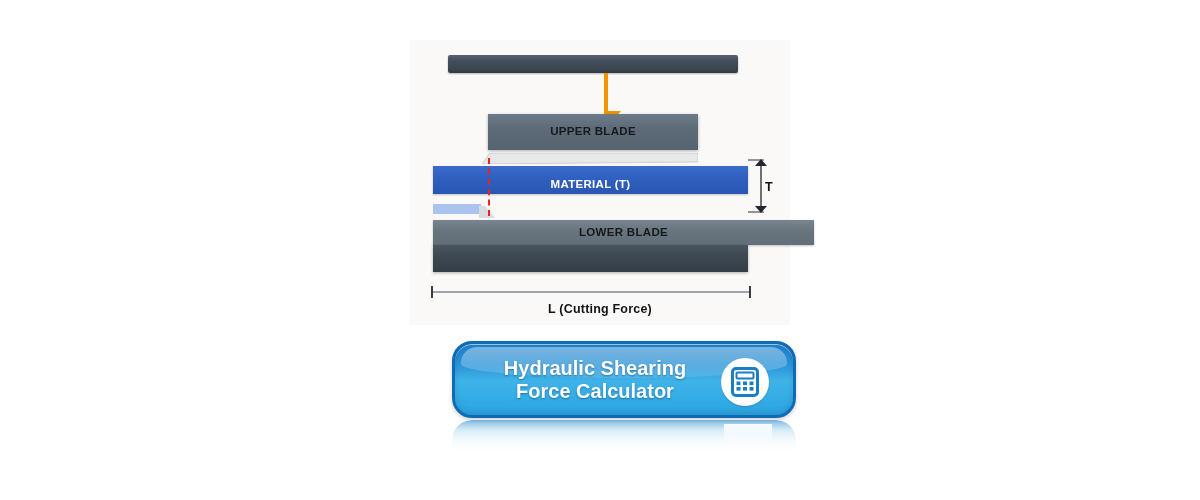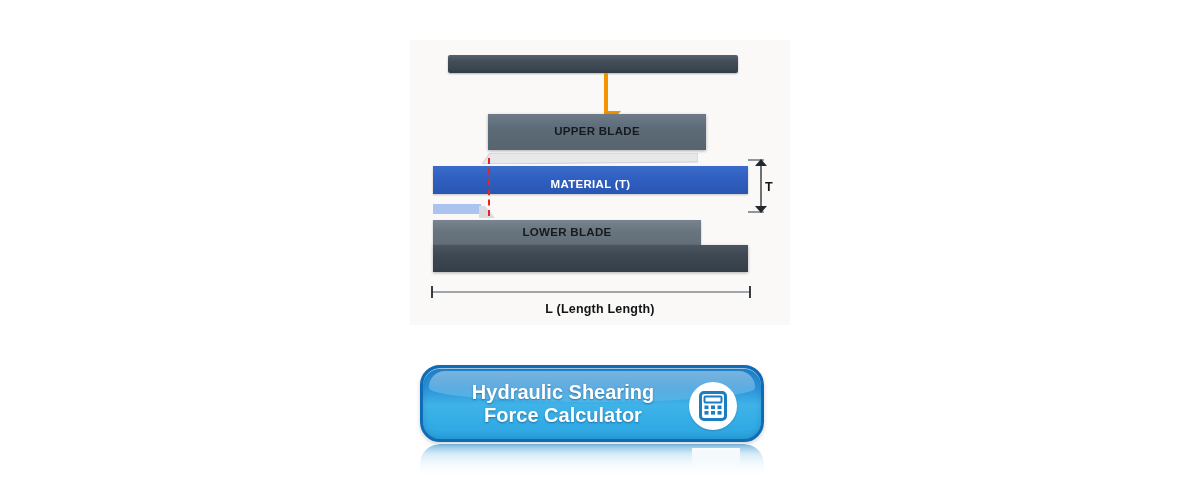--- a/index.html
+++ b/index.html
@@ -57,21 +57,20 @@
 
   
   #upper-blade {
     position: absolute;
     left: 78px;
     top: 74px;
     width: 210px;
     height: 36px;
     background: linear-gradient(180deg, #6e7b88 0%, #5d6b78 40%, #56646f 100%);
     box-shadow: 0 1px 3px rgba(0,0,0,.3);
-    padding-left: 8px;
   }
   #upper-blade-label {
     position: absolute;
     left: 0; right: 0;
     top: 11px;
     text-align: center;
     font-size: 11.5px;
     font-weight: bold;
     color: #17191c;
     letter-spacing: .3px;
@@ -131,21 +130,21 @@
     width: 0;
     height: 58px;
     border-left: 2px dashed #ee2222;
   }
 
   
   #lower-blade {
     position: absolute;
     left: 23px;
     top: 180px;
-    width: 268px;
+    width: 381px;
     height: 25px;
     background: linear-gradient(180deg, #78848f 0%, #68757f 45%, #626f7a 100%);
     box-shadow: 0 1px 2px rgba(0,0,0,.25);
   }
   #lower-blade-label {
     position: absolute;
     left: 0; right: 0;
     top: 6px;
     text-align: center;
     font-size: 11.5px;
@@ -195,25 +194,24 @@
     text-align: center;
     font-size: 12.5px;
     font-weight: bold;
     color: #121416;
     letter-spacing: .2px;
   }
 
   
   #calculator-button-wrap {
     position: absolute;
-    left: 420px;
+    left: 452px;
     top: 341px;
     width: 344px;
     height: 124px;
-    margin-top: 24px;
   }
   #calculator-button {
     position: absolute;
     left: 0;
     top: 0;
     width: 344px;
     height: 77px;
     box-sizing: border-box;
     border-radius: 20px;
     border: 3px solid #0f6bb5;
@@ -351,21 +349,21 @@
   </div>
   <div id="t-label">T</div>
 
   <div id="l-dimension">
     <svg width="322" height="14" viewBox="0 0 322 14">
       <line x1="2" y1="7" x2="320" y2="7" stroke="#4a535c" stroke-width="1.2"></line>
       <line x1="2" y1="1" x2="2" y2="13" stroke="#22282e" stroke-width="1.8"></line>
       <line x1="320" y1="1" x2="320" y2="13" stroke="#22282e" stroke-width="1.8"></line>
     </svg>
   </div>
-  <div id="l-label">L (Length Length)</div>
+  <div id="l-label">L (Cutting Force)</div>
 </div>
 
 <div id="calculator-button-wrap">
 
   <div id="calculator-button">
     <div id="button-gloss"></div>
     <div id="button-label">Hydraulic Shearing
 Force Calculator</div>
     <div id="calc-icon-circle">
       <svg width="28" height="30" viewBox="0 0 28 30">

